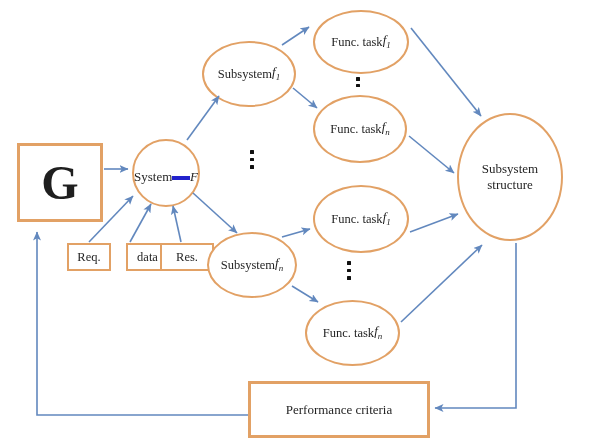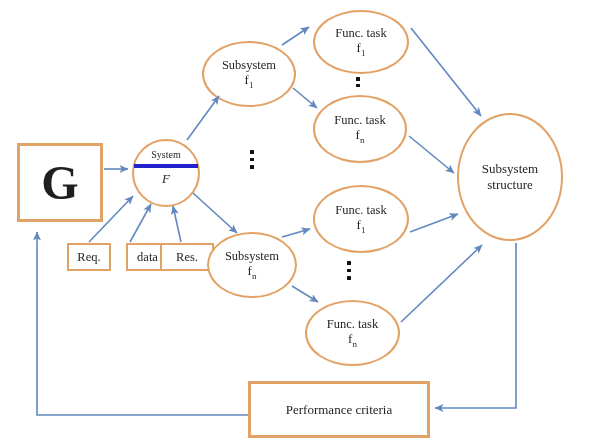--- a/index.html
+++ b/index.html
@@ -4,31 +4,31 @@
 <style>
   html,body { margin:0; padding:0; background:#fff; }
   .canvas {
     position:relative; width:608px; height:446px;
     background:#ffffff; overflow:hidden;
     font-family:"Liberation Serif", serif; color:#1f1f1f;
   }
   .node {
     position:absolute; box-sizing:border-box; background:#ffffff;
     border:2.5px solid #e2a165;
-    display:flex; flex-direction:column; align-items:center; justify-content:center;
+    display:flex; flex-direction:row; align-items:center; justify-content:center;
     text-align:center;
   }
   .ellipse { border-radius:50%; }
   .node-title { font-size:12.5px; line-height:1.2; }
-  .symbol-line { font-size:13px; line-height:1.1; }
+  .symbol-line { font-style:italic; font-size:13px; line-height:1.1; }
   .symbol-line sub { font-size:9px; }
   .goal-box { border-width:3px; }
   .goal-letter { font-size:48px; font-weight:bold; line-height:1; }
   .system-circle { justify-content:flex-start; padding-top:8px; border-width:2px; }
-  .system-title { font-size:10px; line-height:1.1; }
+  .system-title { font-size:13px; line-height:1.1; }
   .divider-bar { width:100%; height:4px; background:#2222cc; margin:4px 0 3px 0; }
   .system-symbol { font-style:italic; font-size:13px; }
   .input-box { border-width:2.5px; font-size:12.5px;text-align:right; }
   .perf-box { border-width:3px; font-size:13px; }
   .fs-ellipse { font-size:13px; line-height:1.25; }
   .fs-label { width:80px; }
   .vdots { position:absolute; display:flex; flex-direction:column; align-items:center; gap:4px; }
   .vdots .dot { width:3.5px; height:3.5px; background:#111; border-radius:0.5px; }
   .connector-layer { position:absolute; left:0; top:0; z-index:5; pointer-events:none; }
   .connector-layer line, .connector-layer polyline {

